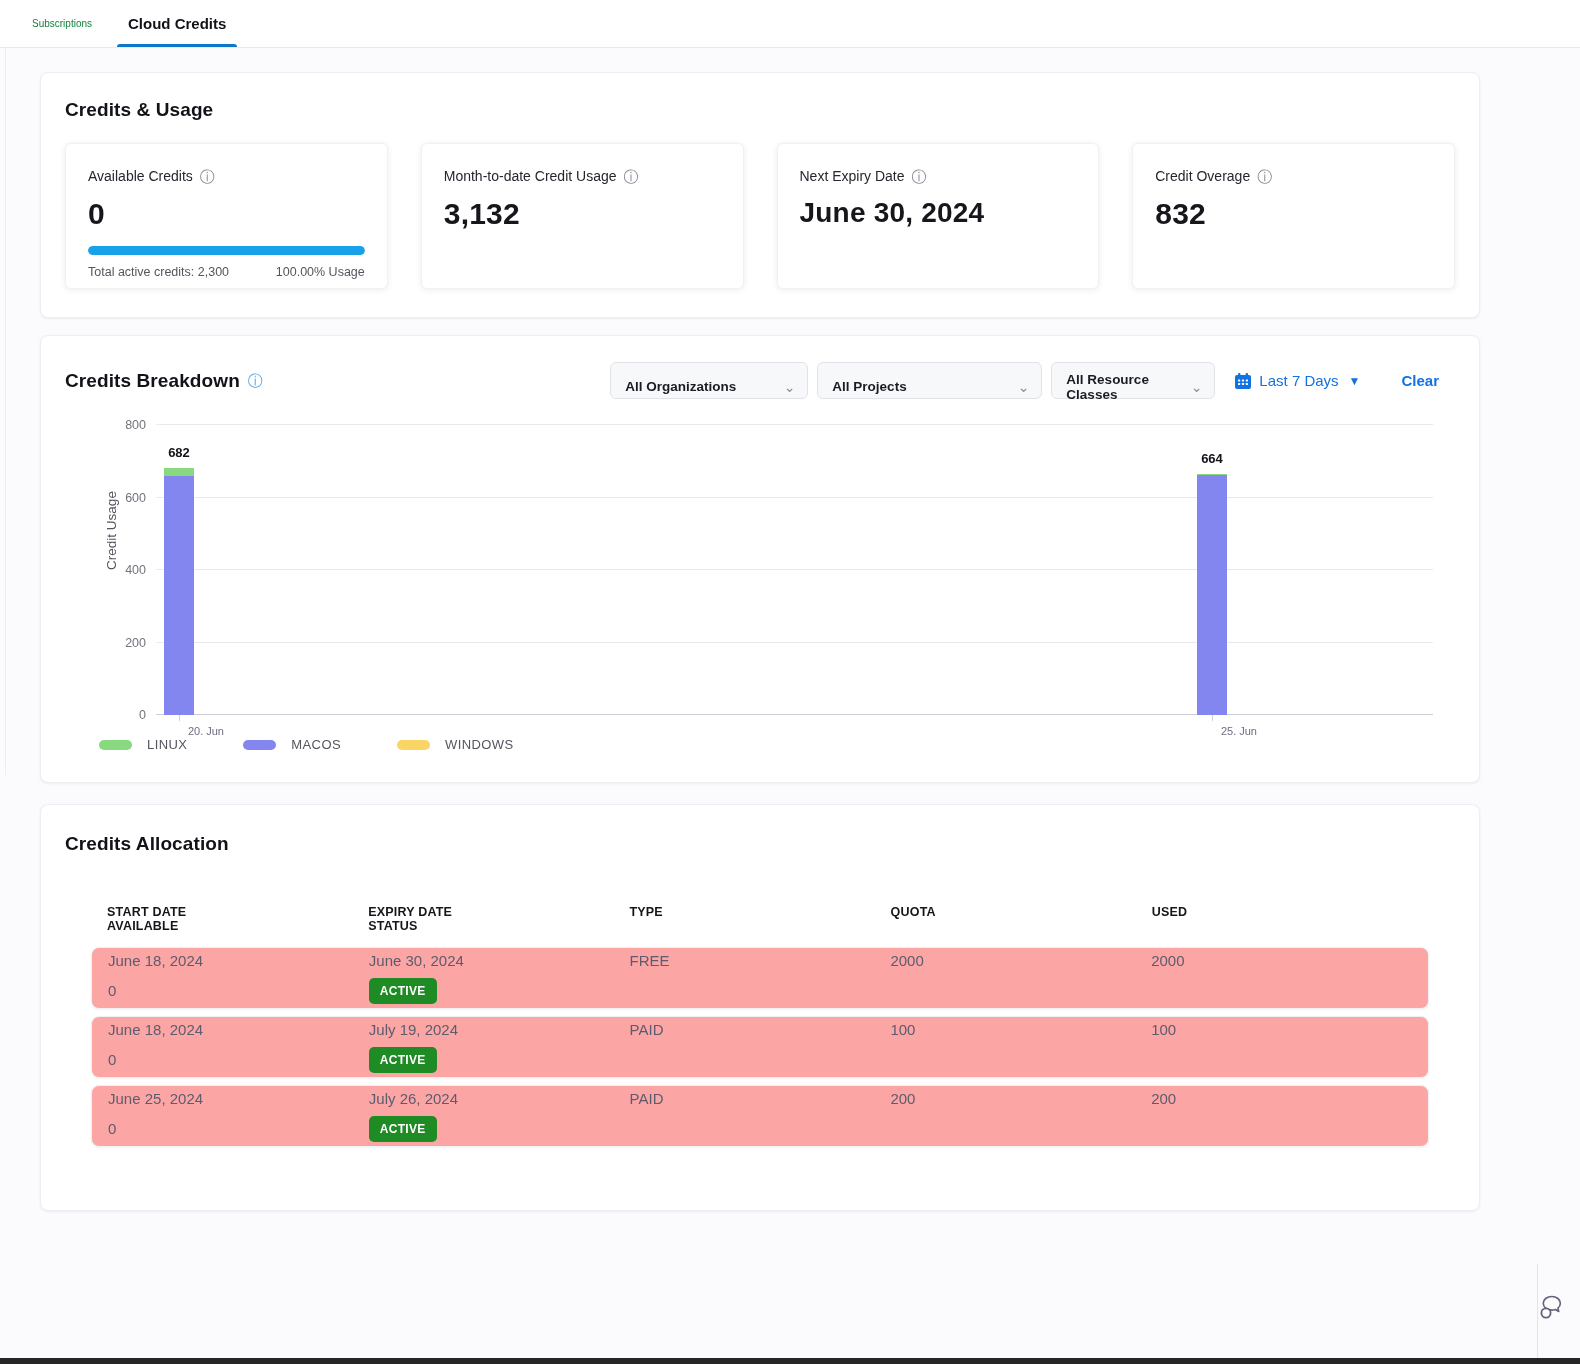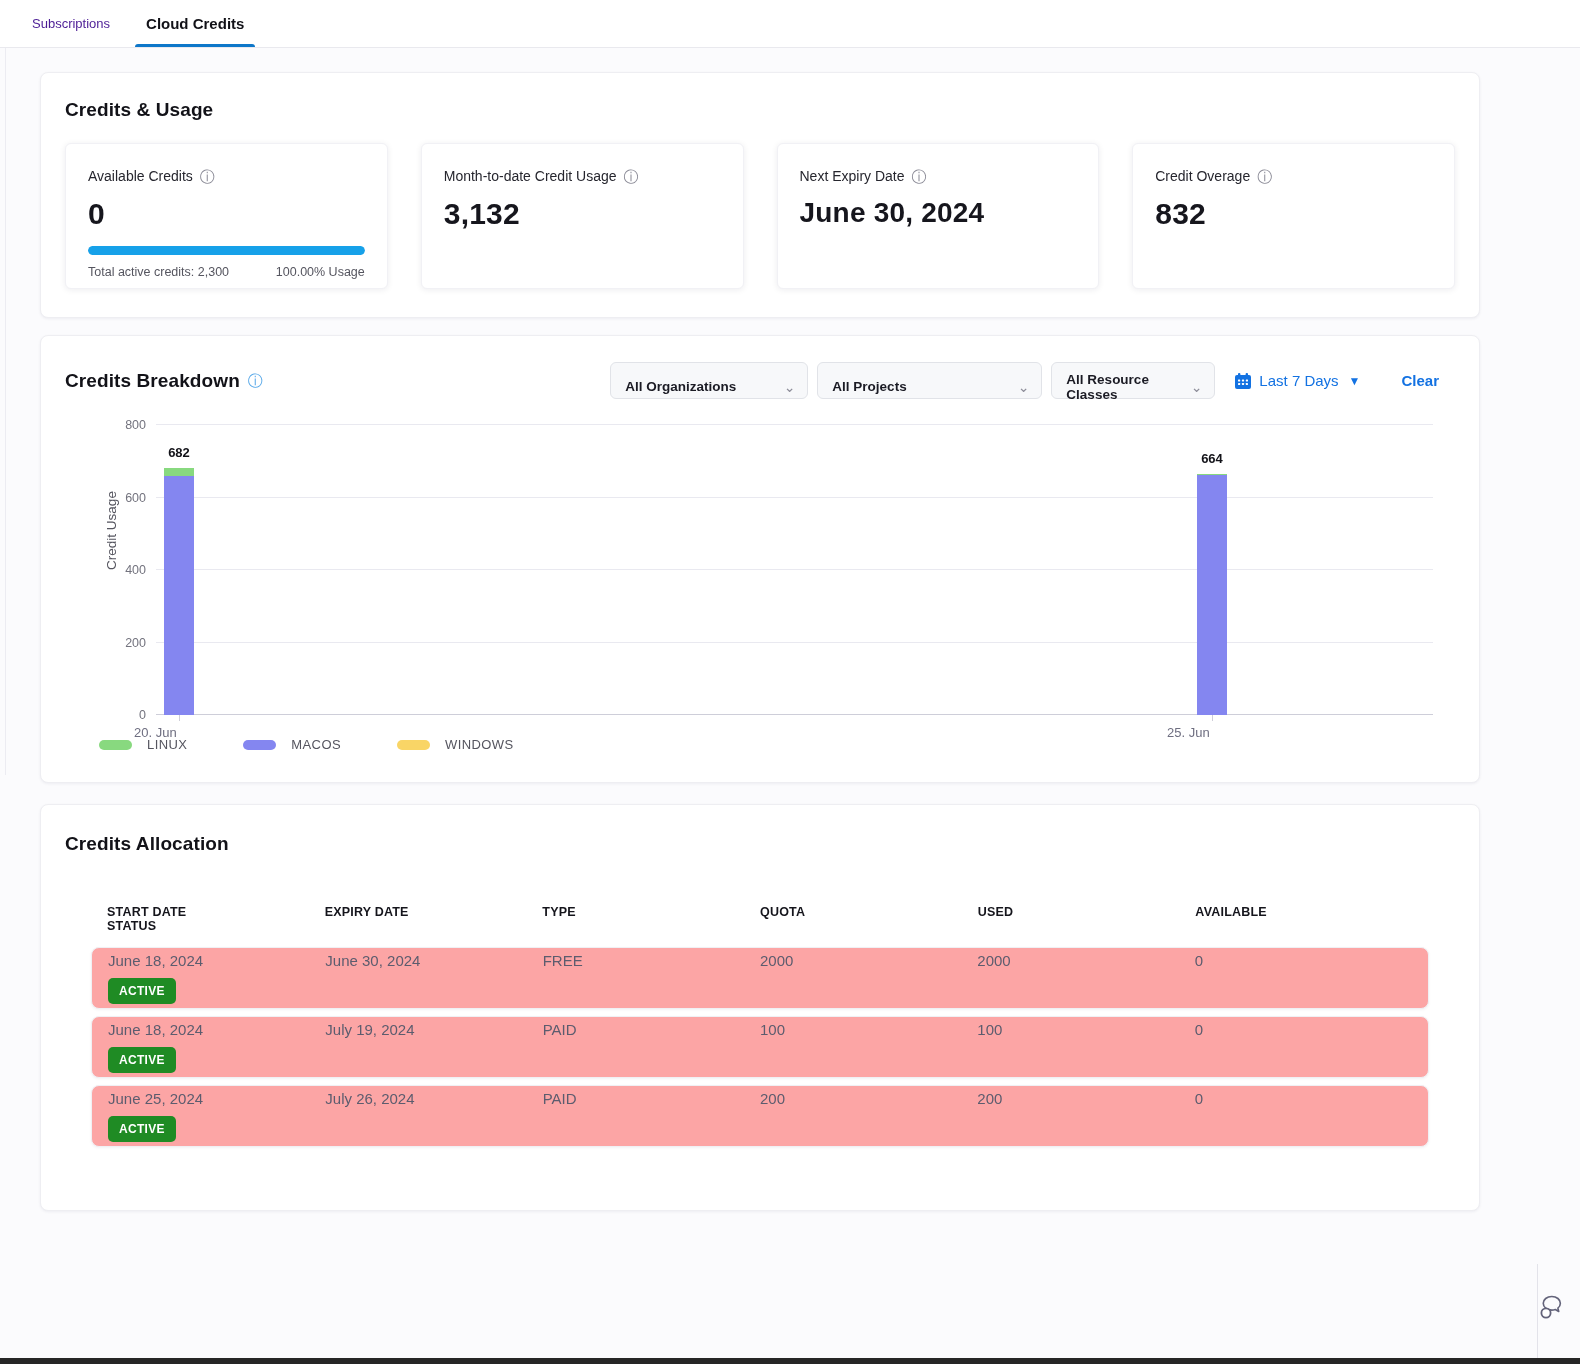--- a/index.html
+++ b/index.html
@@ -9,22 +9,22 @@
     background:#fbfbfd;
     color:#16161d;
     position:relative;
   }
 
   
   .tabbar {
     height:48px; background:#fff; border-bottom:1px solid #e9e9ee;
     display:flex; align-items:stretch; padding-left:22px; position:relative;
   }
-  .tab { display:flex; align-items:center; padding:0 10px; font-size:13px;
-         color:#4c1d95; cursor:pointer; position:relative; margin-right:16px; }
+  .tab { display:flex; align-items:center; padding:0 10px; font-size:10px;
+         color:#15803d; cursor:pointer; position:relative; margin-right:16px; }
   .tab.active { font-weight:700; color:#111117; font-size:15px; }
   .tab.active .tab-underline {
     position:absolute; left:-1px; right:-1px; bottom:0; height:3px;
     background:#0e77c9; border-radius:3px 3px 0 0;
   }
 
   .left-edge-line { position:absolute; left:5px; top:48px; height:727px; width:1px; background:#ececf2; }
 
   
   .content { position:absolute; left:40px; top:72px; width:1440px; }
@@ -75,32 +75,32 @@
   .gridline { position:absolute; left:0; right:0; height:1px; background:#e9e9f0; }
   .gridline.zero { background:#ceced9; }
   .ytick { position:absolute; left:-52px; width:42px; text-align:right;
            font-size:12.5px; color:#73737e; transform:translateY(7px); }
   .ylabel { position:absolute; left:-84px; top:98px; transform:rotate(-90deg);
             transform-origin:center; font-size:13.5px; color:#55555f; white-space:nowrap; }
   .bar { position:absolute; bottom:0; width:30px; display:flex; flex-direction:column; }
   .bar-total { position:absolute; width:60px; text-align:center;
                font-size:13px; font-weight:700; color:#121218; }
   .xtick-mark { position:absolute; top:290px; width:1px; height:6px; background:#ceced9; }
-  .xtick-label { position:absolute; top:300px; width:90px; text-align:left;
-                 font-size:13px; color:#6e6e80; }
+  .xtick-label { position:absolute; top:300px; width:90px; text-align:right;
+                 font-size:11px; color:#6e6e80; }
   .xaxis-title { margin:34px 9px 0 0; text-align:right; font-size:13.5px; color:#55555f; }
   .legend { display:flex; align-items:center; gap:56px; margin:22px 0 0 34px; }
   .legend-item { display:flex; align-items:center; gap:15px; }
   .legend-swatch { width:33px; height:10px; border-radius:5px; }
   .legend-label { font-size:13px; color:#55555f; letter-spacing:.4px; }
 
   
   #card-allocation { margin-top:21px; padding:28px 24px 56px; }
   .table-wrap { margin:50px 26px 0; }
-  .t-grid { display:grid; grid-template-columns:repeat(6,1fr); align-items:center; }
+  .t-grid { display:grid; grid-template-columns:repeat(5,1fr); align-items:center; }
   .t-head { padding:0 16px; font-size:12.5px; font-weight:700; color:#15151c;
             letter-spacing:.2px; margin-bottom:14px; }
   .t-row {
     background:#fca5a5; border:1px solid #f0f0f4; border-radius:8px;
     box-shadow:0 1px 3px rgba(25,25,60,.05);
     height:62px; padding:0 16px; margin-bottom:7px;
     font-size:15px; color:#5c5c6e;
   }
   .status-badge { display:inline-block; background:#1f8b24; color:#fff;
                   font-size:12px; font-weight:700; letter-spacing:.3px;

